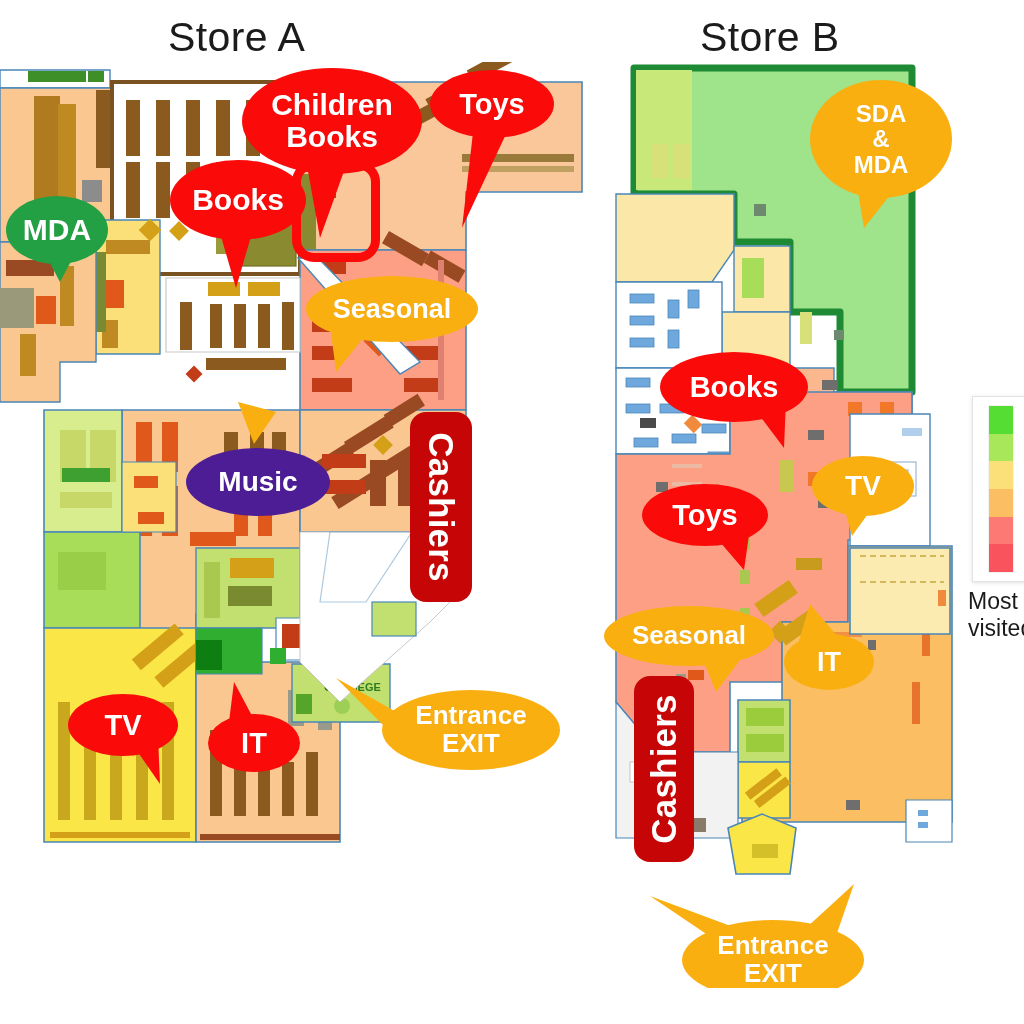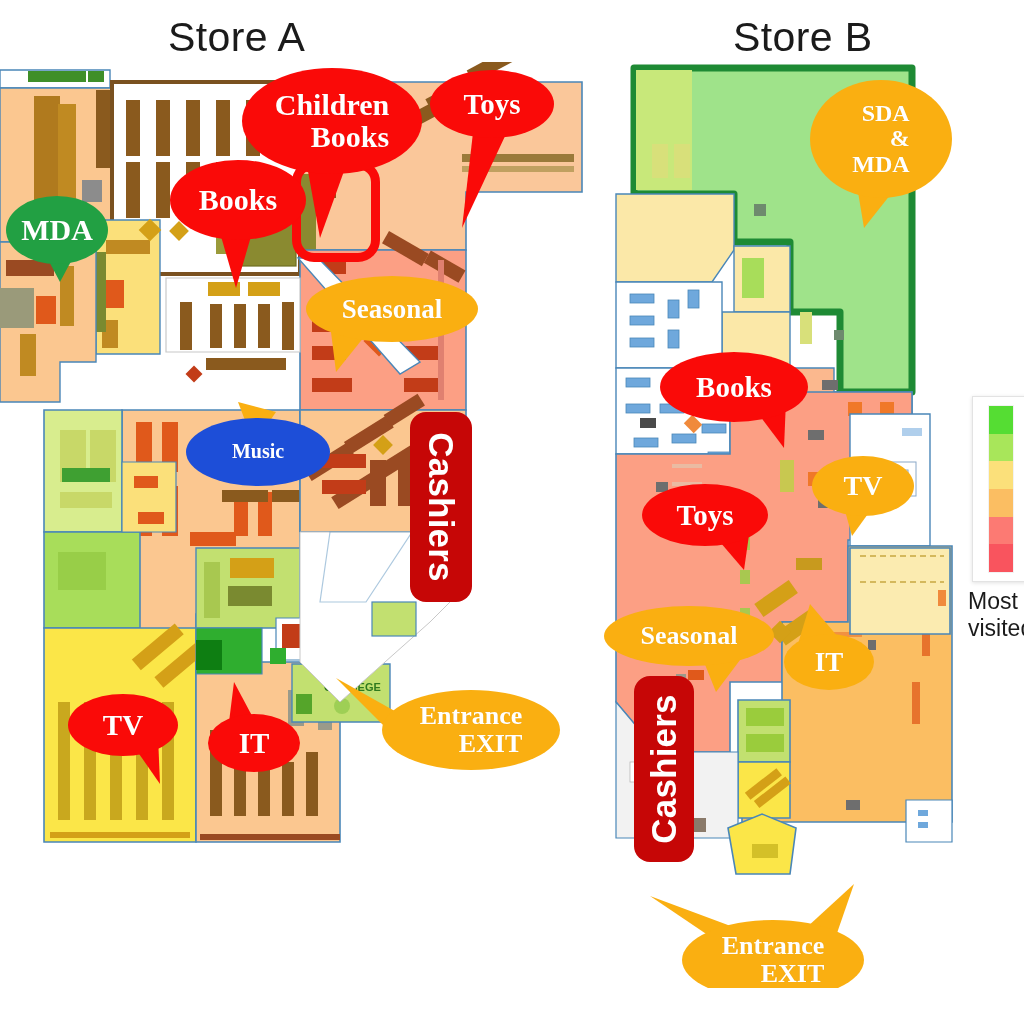--- a/index.html
+++ b/index.html
@@ -22,42 +22,41 @@
   .store-title {
     position: absolute;
     font-size: 41px;
     font-weight: 300;
     color: #1b1b1b;
     letter-spacing: 0.4px;
     white-space: nowrap;
     font-family: "Liberation Sans", sans-serif;
   }
   #title-a { left: 168px; top: 14px; }
-  #title-b { left: 733px; top: 14px; }
+  #title-b { left: 700px; top: 14px; }
 
   
   .map-svg { position: absolute; display: block; }
   #map-a { left: 0px; top: 62px; }
   #map-b { left: 612px; top: 62px; }
 
   
   .callout {
     position: absolute;
     display: flex;
     flex-direction: column;
     align-items: center;
     justify-content: center;
-    text-align: right;
+    text-align: center;
     color: #ffffff;
     font-weight: 700;
     line-height: 1.06;
     white-space: pre-line;
     z-index: 40;
     text-shadow: 0 0 1px rgba(0,0,0,0.10);
-    font-family: Liberation Serif, serif;
   }
   .callout.ellipse { border-radius: 50%; }
   .callout.red    { background: #FA0A08; }
   .callout.green  { background: #22A043; }
   .callout.orange { background: #FAAF11; }
 
   
   .cashier-bar {
     position: absolute;
     background: #C60606;
@@ -489,21 +488,21 @@
     <polygon points="854,884 836,936 806,928" fill="#FAAF11"></polygon>
   </svg>
 
   <div id="callouts-a">
       <div class="callout ellipse green" style="left: 6px; top: 196px; width: 102px; height: 68px; font-size: 30px; background: rgb(34, 160, 67);"><span>MDA</span></div>
       <div class="callout ellipse red" style="left: 170px; top: 160px; width: 136px; height: 80px; font-size: 30px; background: rgb(250, 10, 8);"><span>Books</span></div>
       <div class="callout ellipse red" style="left: 242px; top: 68px; width: 180px; height: 106px; font-size: 30px; background: rgb(250, 10, 8);"><span>Children
 Books</span></div>
       <div class="callout ellipse red" style="left: 430px; top: 70px; width: 124px; height: 68px; font-size: 29px; background: rgb(250, 10, 8);"><span>Toys</span></div>
       <div class="callout ellipse orange" style="left: 306px; top: 276px; width: 172px; height: 66px; font-size: 27px; background: rgb(250, 175, 17);"><span>Seasonal</span></div>
-      <div class="callout ellipse orange" style="left: 186px; top: 418px; width: 144px; height: 68px; font-size: 20px; background: #1d4ed8;"><span>Music</span></div>
+      <div class="callout ellipse orange" style="left: 186px; top: 448px; width: 144px; height: 68px; font-size: 28px; background: #4c1d95;"><span>Music</span></div>
       <div class="callout ellipse red" style="left: 68px; top: 694px; width: 110px; height: 62px; font-size: 29px; background: rgb(250, 10, 8);"><span>TV</span></div>
       <div class="callout ellipse red" style="left: 208px; top: 714px; width: 92px; height: 58px; font-size: 29px; background: rgb(250, 10, 8);"><span>IT</span></div>
       <div class="callout ellipse orange" style="left: 382px; top: 690px; width: 178px; height: 80px; font-size: 26px; background: rgb(250, 175, 17);"><span>Entrance
 EXIT</span></div>
     </div>
   <div id="callouts-b">
       <div class="callout ellipse orange" style="left: 810px; top: 80px; width: 142px; height: 118px; font-size: 24px; background: rgb(250, 175, 17);"><span>SDA
 &amp;
 MDA</span></div>
       <div class="callout ellipse red" style="left: 660px; top: 352px; width: 148px; height: 70px; font-size: 29px; background: rgb(250, 10, 8);"><span>Books</span></div>

